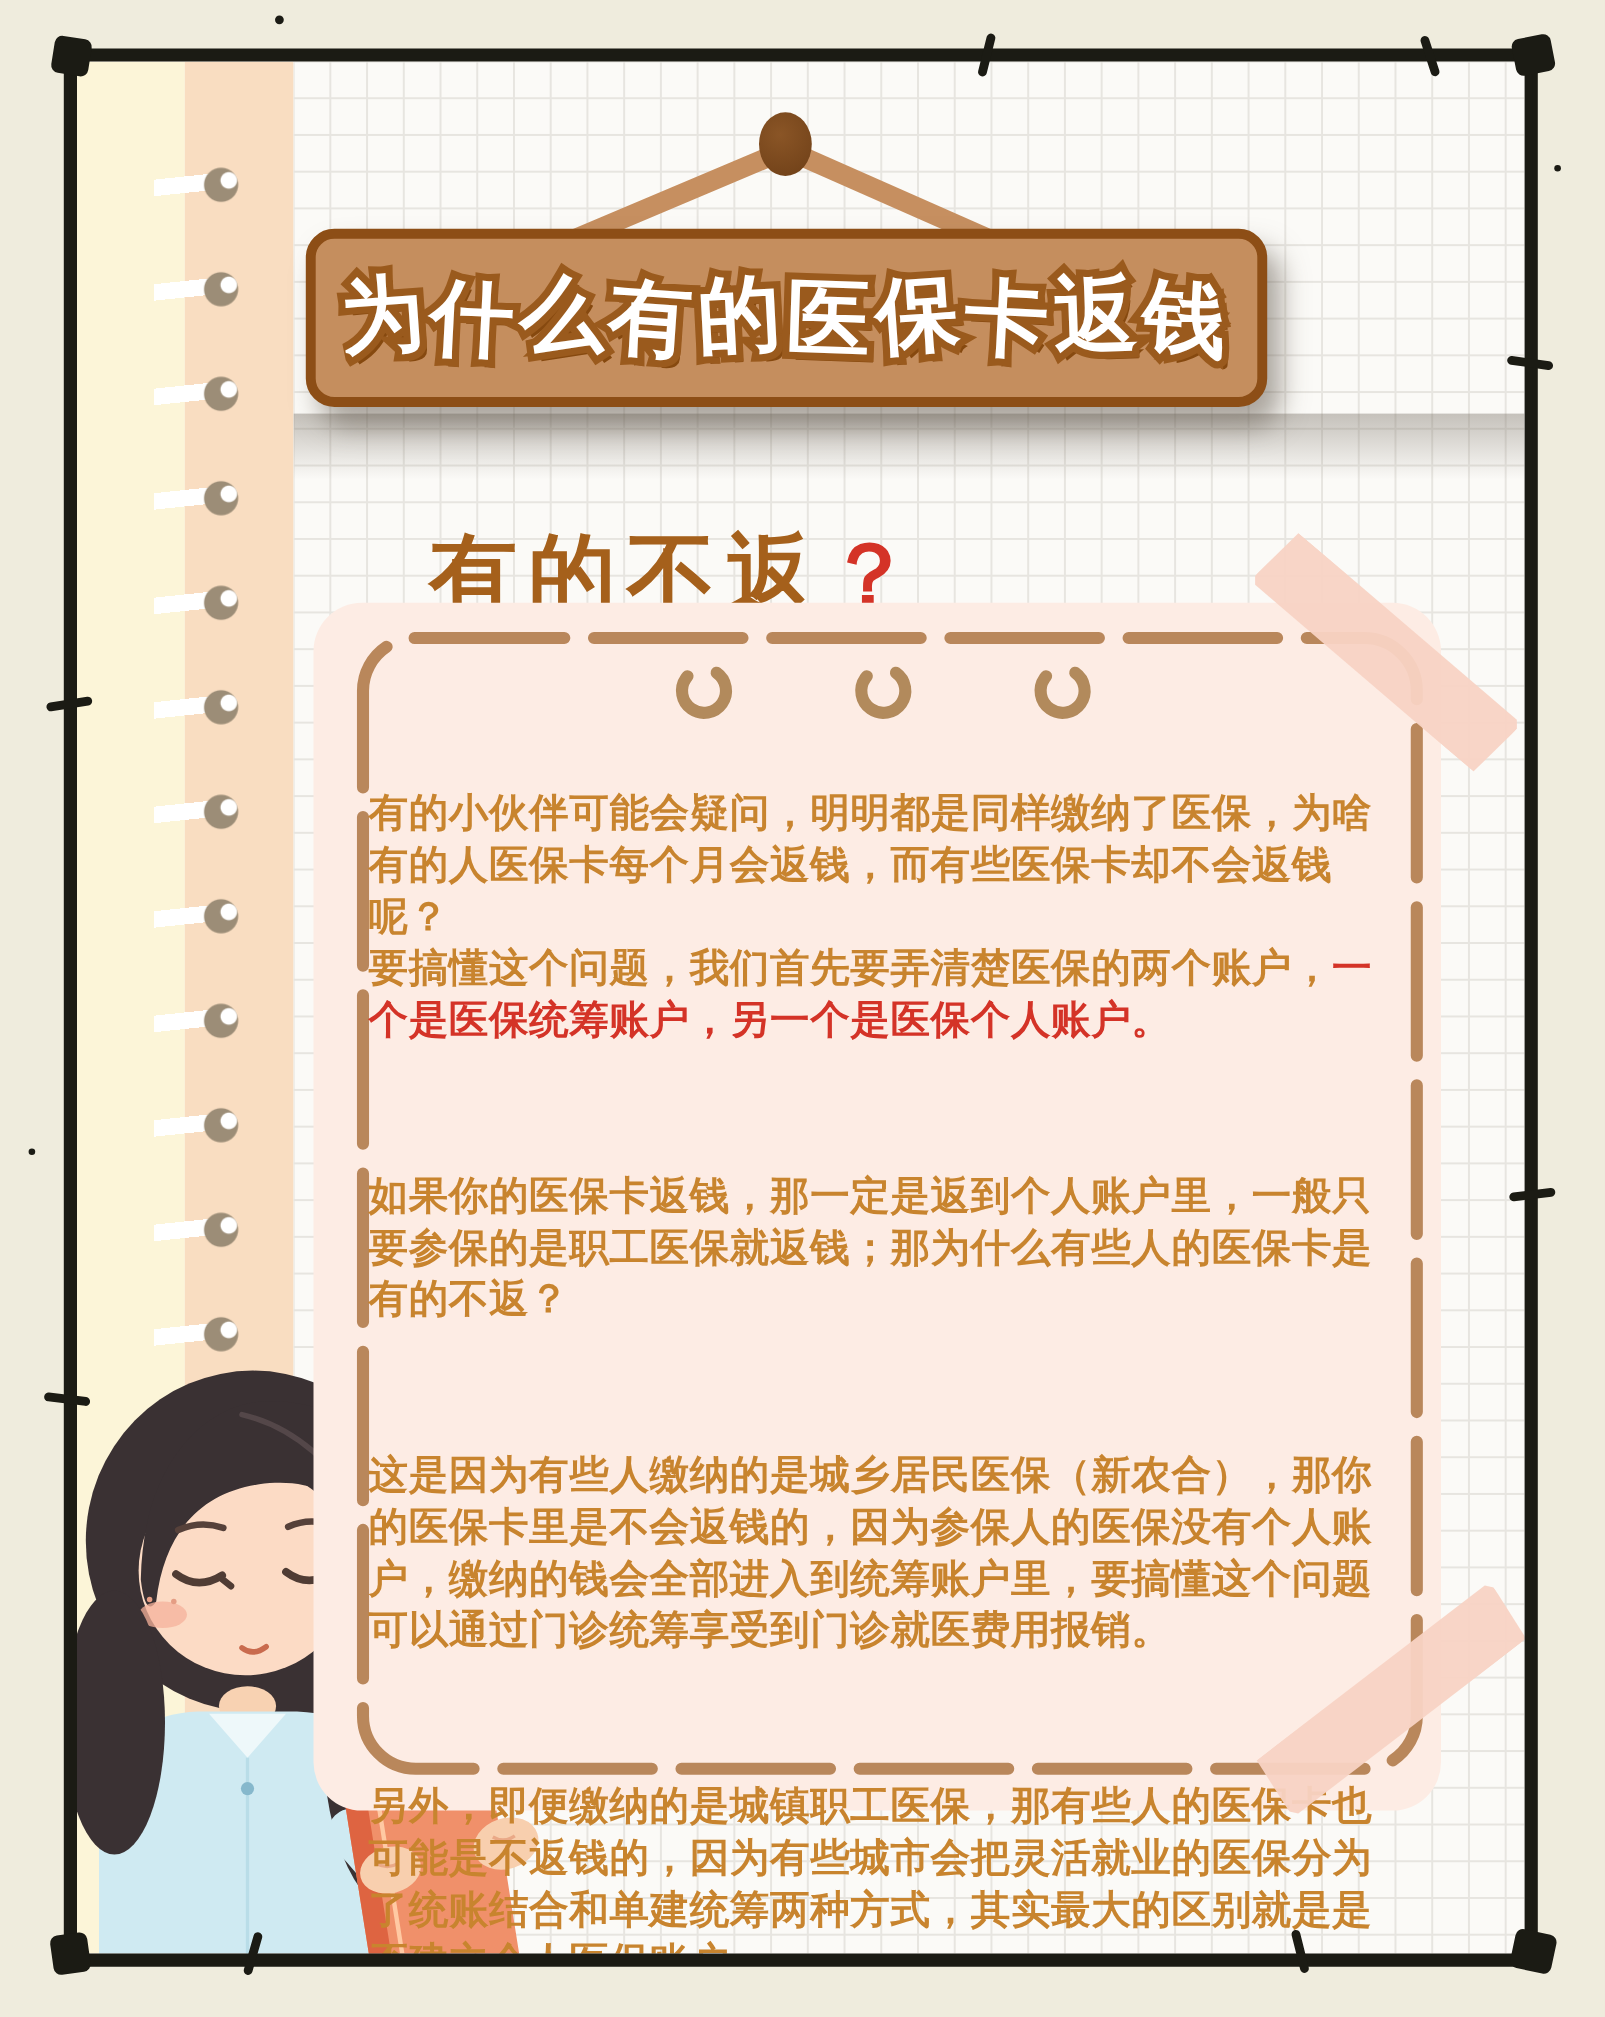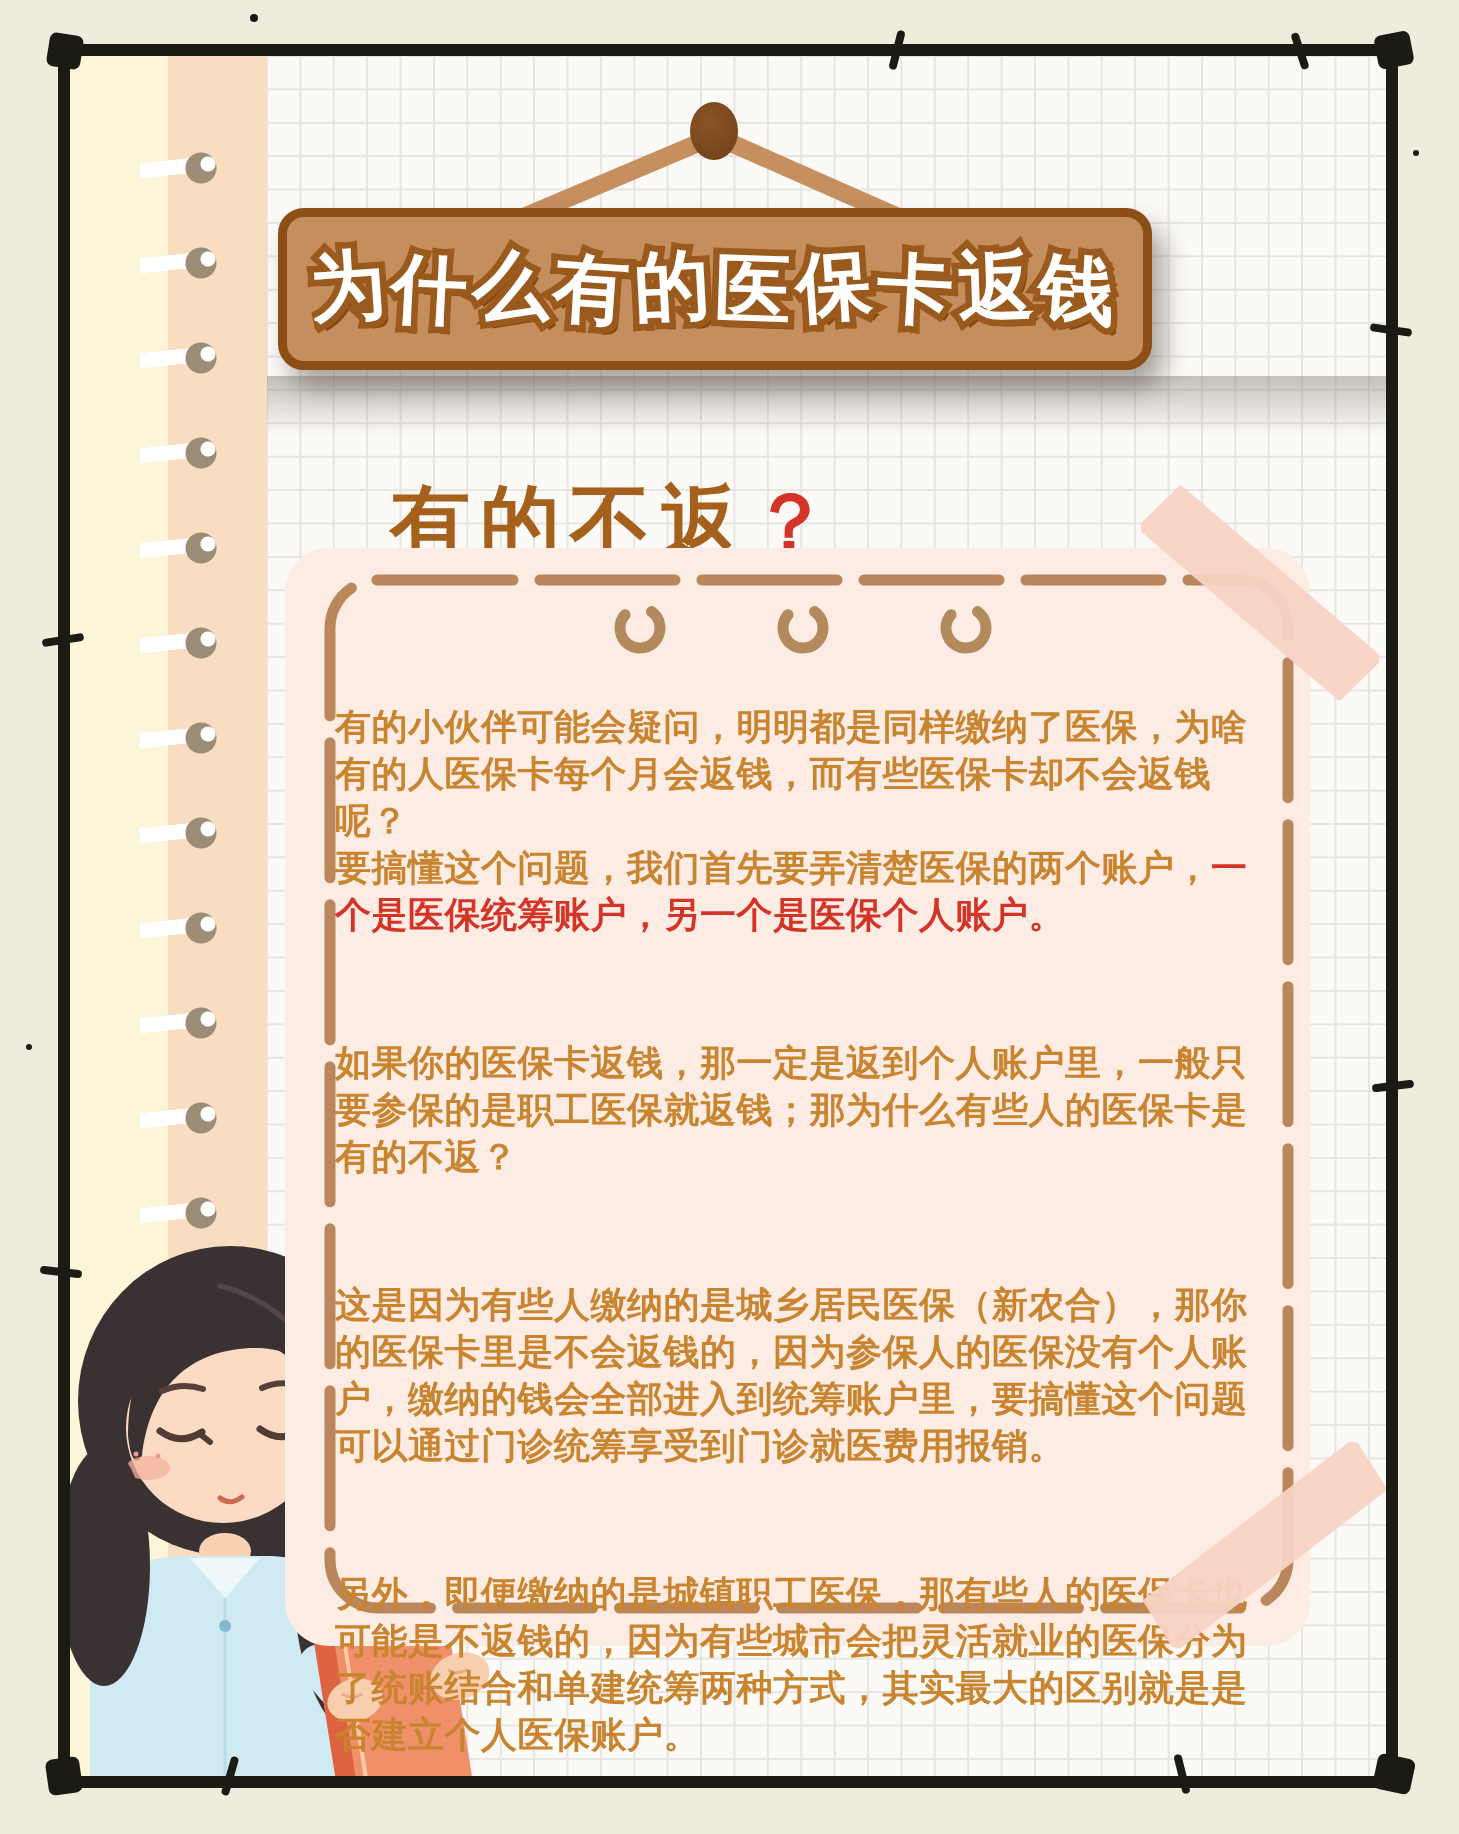--- a/index.html
+++ b/index.html
@@ -69,21 +69,21 @@
   
   .girl{position:absolute;left:0;top:1150px;width:430px;height:640px;z-index:2;}
 
   
   .panel{position:absolute;left:215px;top:492px;width:1025px;height:1098px;z-index:3;
          background:#fdece4;border-radius:44px;}
   .panel-deco{position:absolute;inset:0;}
   .panel-text{position:absolute;left:50px;top:108px;width:980px;
          font-size:36px;line-height:47px;font-weight:bold;letter-spacing:.5px;
          color:#c8842e;white-space:pre-line;}
-  .panel-text p{margin:0 0 54px 0;}
+  .panel-text p{margin:12px 0 54px 0;}
   .panel-text p:last-child{margin-bottom:0;}
   .red{color:#d43327;}
 
   
   .tape{position:absolute;width:272px;height:64px;background:rgba(248,211,196,.95);z-index:4;
         clip-path:polygon(2% 0,98% 4%,100% 14%,98% 100%,2% 96%,0 86%);}
   .tape.top-right{left:1054px;top:505px;transform:rotate(40deg);}
   .tape.bottom-right{left:1059px;top:1457px;transform:rotate(-38deg);}
 </style>
 </head>

